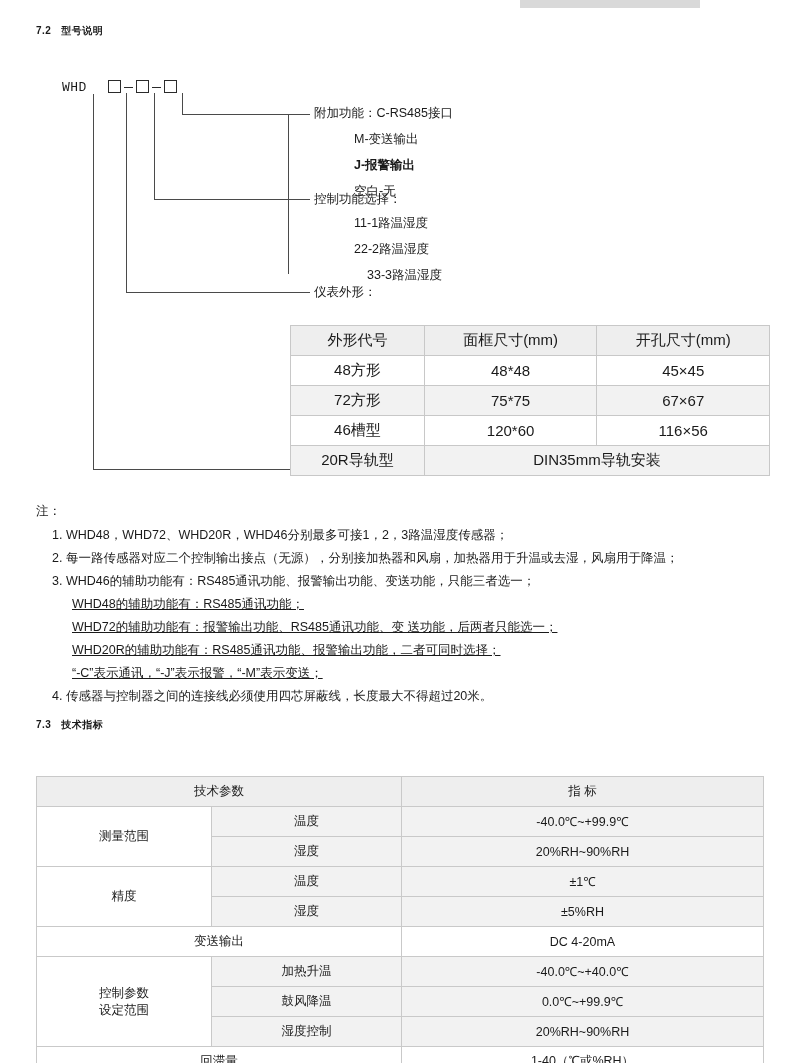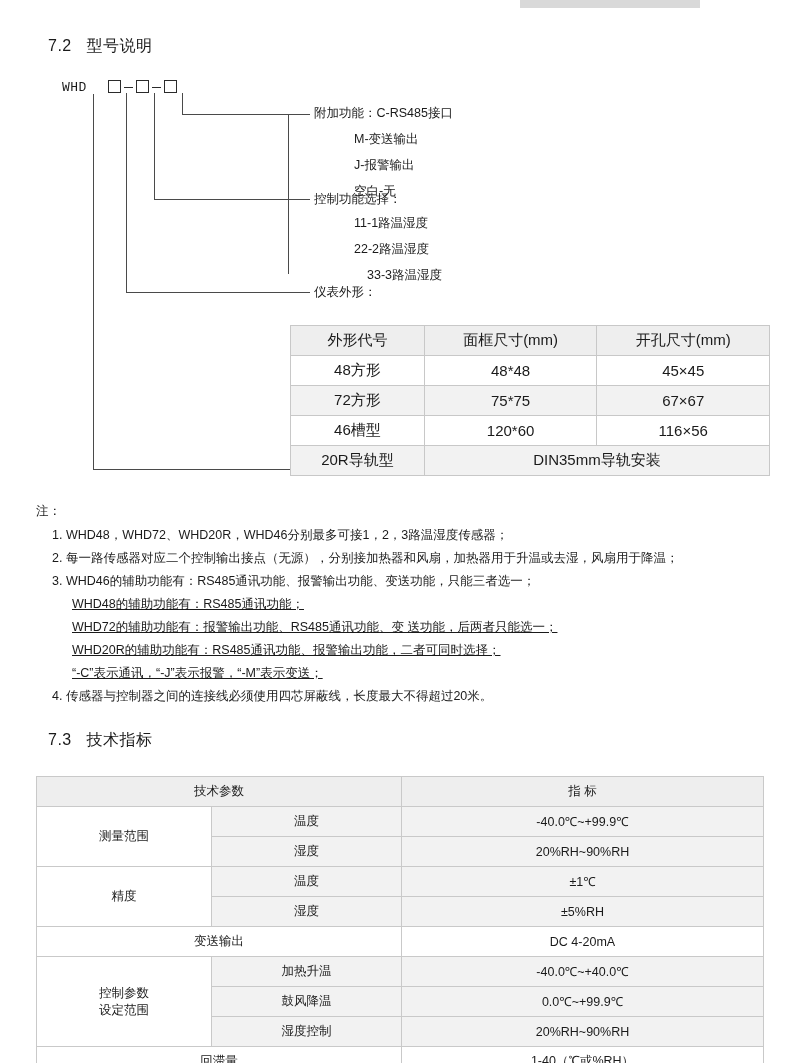--- a/index.html
+++ b/index.html
@@ -16,23 +16,23 @@
     min-height: 1063px;
     padding: 0;
   }
   .top-strip {
     position: absolute;
     top: 0; left: 520px;
     width: 180px; height: 8px;
     background: #d9d9d9;
   }
   h2.section-title {
-    font-size: 16px;
-    font-weight: normal;
-    margin: 12px;
+    font-size: 10px;
+    font-weight: bold;
+    margin: 0;
     padding: 0;
     letter-spacing: 0.5px;
   }
   #sec72-title { position: absolute; top: 24px; left: 36px; }
   #sec73-title { position: absolute; top: 718px; left: 36px; }
 
   
   .diagram {
     position: absolute;
     top: 68px; left: 36px;
@@ -149,21 +149,21 @@
     <div class="hline" style="top:131px; left:118px; width:156px;"></div>
 
     <div class="vline" style="top:25px; left:90px; height:199px;"></div>
     <div class="hline" style="top:224px; left:90px; width:184px;"></div>
 
     <div class="vline" style="top:26px; left:57px; height:375px;"></div>
     <div class="hline" style="top:401px; left:57px; width:217px;"></div>
 
     <div class="dlabel" style="top:38px; left:278px;">附加功能：C-RS485接口</div>
     <div class="dlabel" style="top:64px; left:318px;">M-变送输出</div>
-    <div class="dlabel" style="top:90px; left:318px;">J-报警输出</div>
+    <div class="dlabel" style="top:90px; left:318px;font-weight:bold;">J-报警输出</div>
     <div class="dlabel" style="top:116px; left:318px;">空白-无</div>
 
     <div class="dlabel" style="top:124px; left:278px;">控制功能选择：</div>
     <div class="dlabel" style="top:148px; left:318px;">11-1路温湿度</div>
     <div class="dlabel" style="top:174px; left:318px;text-align:right;">22-2路温湿度</div>
     <div class="dlabel" style="top:200px; left:318px;margin-left:13px;">33-3路温湿度</div>
 
     <div class="dlabel" style="top:217px; left:278px;text-align:right;">仪表外形：</div>
 
     <div class="dlabel" style="top:394px; left:278px;">智能型温湿度控制器</div>

